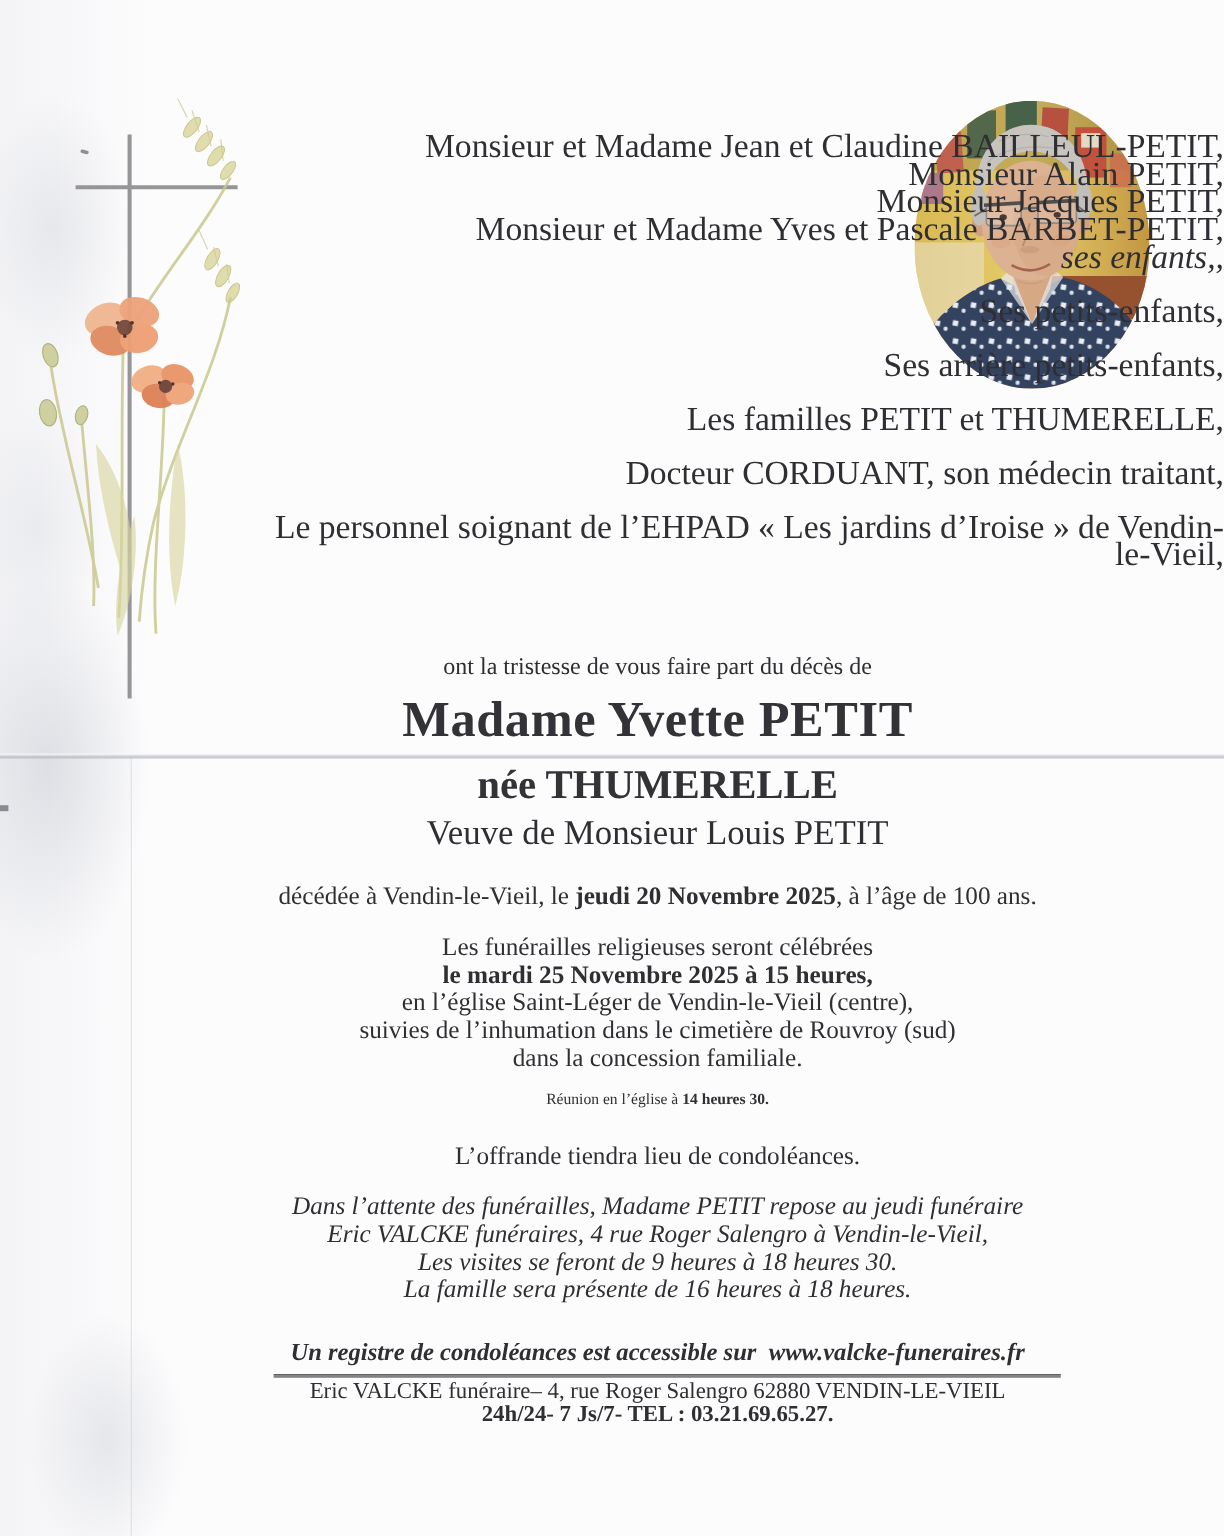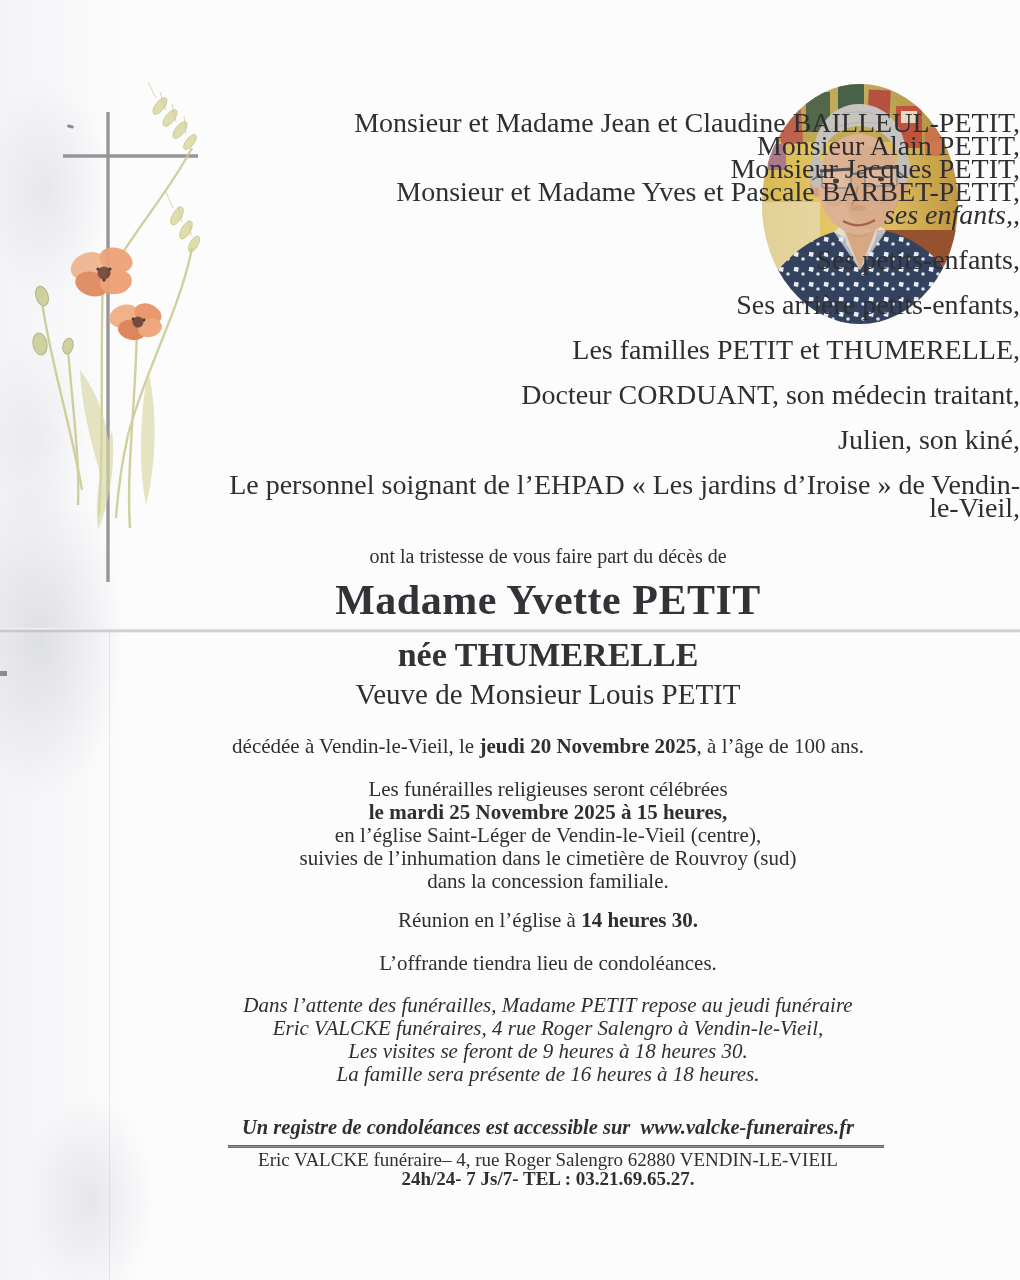--- a/index.html
+++ b/index.html
@@ -42,21 +42,21 @@
   .names .gap{margin-top:22px;}
   .it{font-style:italic;}
   .b{font-weight:bold;}
   .center-col{position:absolute;left:210px;width:676px;text-align:center;}
   .intro{top:545px;font-size:20px;}
   .main-name{top:576px;font-size:42px;font-weight:bold;color:#333337;letter-spacing:.5px;}
   .maiden{top:636px;font-size:34px;font-weight:bold;color:#333337;}
   .widow{top:678px;font-size:29px;}
   .deces{top:734px;font-size:21px;}
   .funeral{top:778px;font-size:21px;line-height:23px;}
-  .reunion{top:908px;font-size:21px;font-family:Liberation Serif, serif;}
+  .reunion{top:908px;font-size:13px;font-family:Liberation Serif, serif;}
   .offrande{top:951px;font-size:21px;}
   .repose{top:994px;font-size:21px;line-height:23px;font-style:italic;}
   .registre{top:1116px;font-size:20.5px;font-weight:bold;font-style:italic;white-space:pre-wrap;}
   .rule{position:absolute;left:228px;top:1145px;width:656px;height:3px;
         background:linear-gradient(to bottom,#4e4e52,#98989c 55%,#55555a);}
   .footer1{top:1149px;font-size:19px;font-weight:normal;}
   .footer2{top:1168px;font-size:19px;font-weight:bold;}
 </style>
 </head>
 <body>
@@ -206,21 +206,20 @@
 <div class="names">
   <div>Monsieur et Madame Jean et Claudine BAILLEUL-PETIT,</div>
   <div>Monsieur Alain PETIT,</div>
   <div>Monsieur Jacques PETIT,</div>
   <div>Monsieur et Madame Yves et Pascale BARBET-PETIT,</div>
   <div class="it">ses enfants,,</div>
   <div class="gap">Ses petits-enfants,</div>
   <div class="gap">Ses arrière petits-enfants,</div>
   <div class="gap">Les familles PETIT et THUMERELLE,</div>
   <div class="gap">Docteur CORDUANT, son médecin traitant,</div>
-  <div class="gap">Julien, son kiné,</div>
   <div class="gap">Le personnel soignant de l’EHPAD « Les jardins d’Iroise » de Vendin-le-Vieil,</div>
 </div>
 
 <div class="center-col intro">ont la tristesse de vous faire part du décès de</div>
 <div class="center-col main-name">Madame Yvette PETIT</div>
 <div class="center-col maiden">née THUMERELLE</div>
 <div class="center-col widow">Veuve de Monsieur Louis PETIT</div>
 
 <div class="center-col deces">
   <span>décédée à Vendin-le-Vieil, le </span><span class="b">jeudi 20 Novembre 2025</span><span>, à l’âge de 100 ans.</span>

